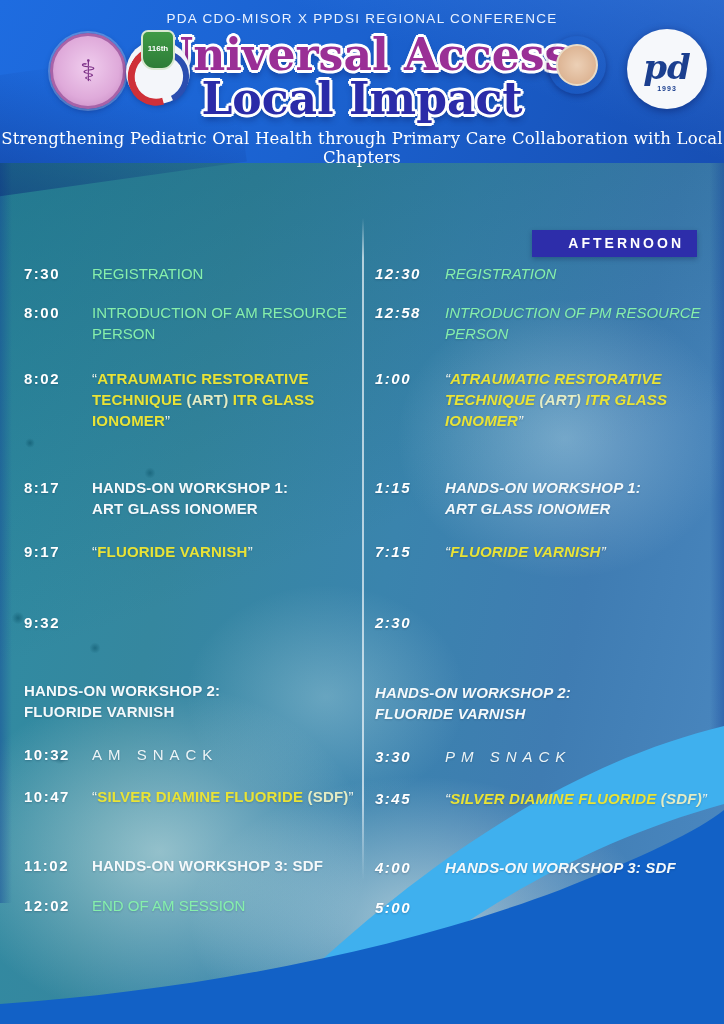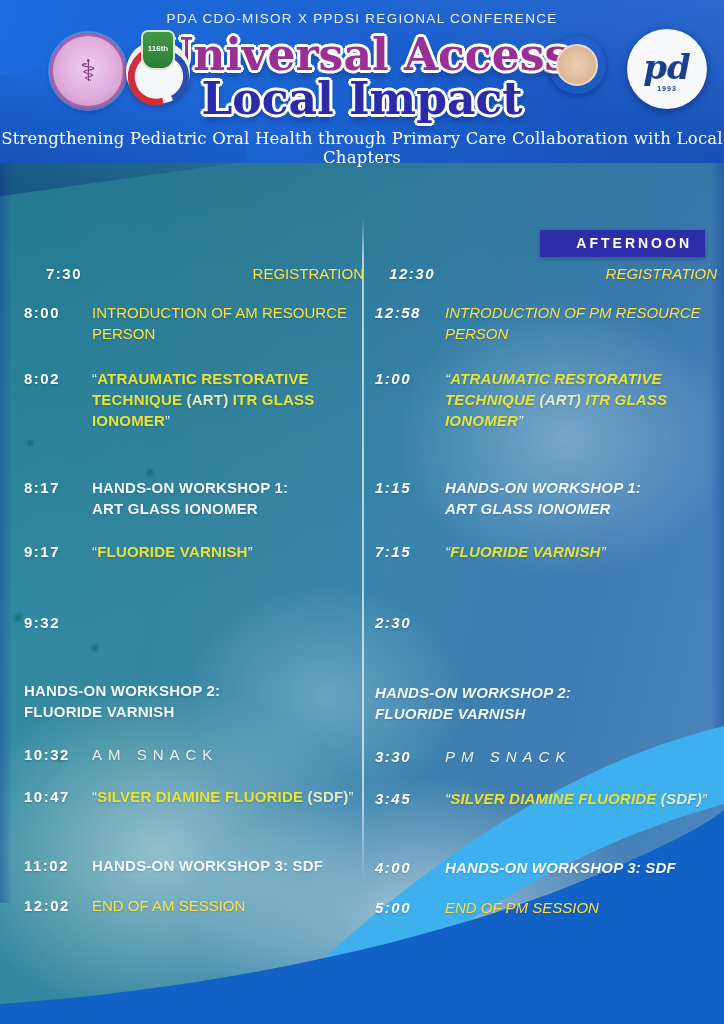--- a/index.html
+++ b/index.html
@@ -82,40 +82,40 @@
   
   .program-title{position:absolute;top:174px;width:100%;text-align:center;
     color:#f2e34d;font-size:23px;font-weight:700;letter-spacing:5px;
     text-shadow:0 2px 4px rgba(0,30,60,.35);}
   .divider{position:absolute;left:362px;top:218px;width:2px;height:662px;
     background:linear-gradient(rgba(255,255,255,0), rgba(250,253,255,.65) 6%, rgba(250,253,255,.65) 88%, rgba(255,255,255,0));}
   .badge{position:absolute;top:230px;background:#2d2daa;color:#ffffff;
     font-size:14px;font-weight:700;letter-spacing:3px;padding:5px 13px 6px 13px;
     box-shadow:0 2px 5px rgba(0,20,60,.3);}
   .badge-morning{left:25px;}
-  .badge-afternoon{right:19px;padding-left:36px;}
+  .badge-afternoon{right:27px;padding-left:36px;}
 
   .columns{position:absolute;left:24px;top:263px;width:688px;display:flex;gap:11px;}
   .col{width:340px;display:flex;flex-direction:column;}
   .col:nth-child(2){width:342px;font-style:italic;}
   .row{display:flex;gap:10px;margin-top:20px;}
-  .col .row:nth-child(1){margin-top:0;text-align:right;}
+  .col .row:nth-child(1){margin-top:0;}
   .col .row:nth-child(2){margin-top:18px;}
   .col .row:nth-child(3){margin-top:24px;}
   .col .row:nth-child(4){margin-top:46px;}
   .col .row:nth-child(5){margin-top:22px;}
   .col .row:nth-child(6){margin-top:50px;flex-direction:column;}
   .col .row:nth-child(7){margin-top:22px;}
   .col .row:nth-child(8){margin-top:21px;}
   .col .row:nth-child(9){margin-top:48px;}
   .col .row:nth-child(10){margin-top:19px;align-items:flex-end;}
   .time{flex:0 0 58px;font-size:15px;font-weight:700;letter-spacing:1.5px;color:#ffffff;line-height:21px;
     text-shadow:0 1px 2px rgba(0,30,60,.25);}
   .col:nth-child(2) .time{flex-basis:60px;}
-  .txt{width:272px;font-size:15px;line-height:21px;white-space:pre-line;color:#fde047;
+  .txt{width:272px;font-size:15px;line-height:21px;white-space:pre-line;color:#86efac;
     text-shadow:0 1px 2px rgba(0,30,60,.2);}
   .txt.bold{font-weight:700;color:#f4f9fb;letter-spacing:.2px;}
   .txt.highlight{font-weight:700;color:#e9e336;letter-spacing:.2px;}
   .txt.spaced{letter-spacing:6px;color:#edf5f7;}
   .txt .quote{color:#f2f6ec;font-weight:400;}
   .txt .paren{color:#e4ecc4;}
 </style>
 </head>
 <body>
 
@@ -243,18 +243,17 @@
         <div class="row">
           <div class="time">3:45</div>
           <div class="txt highlight"><span class="quote">“</span>SILVER DIAMINE FLUORIDE <span class="paren">(SDF)</span><span class="quote">”</span></div>
         </div>
         <div class="row">
           <div class="time">4:00</div>
           <div class="txt bold">HANDS-ON WORKSHOP 3: SDF</div>
         </div>
         <div class="row">
           <div class="time">5:00</div>
-          <div class="txt regular">END OF PM SESSION</div>
         </div>
       </div>
   </div>
 
 </div>
 
 </body></html>

